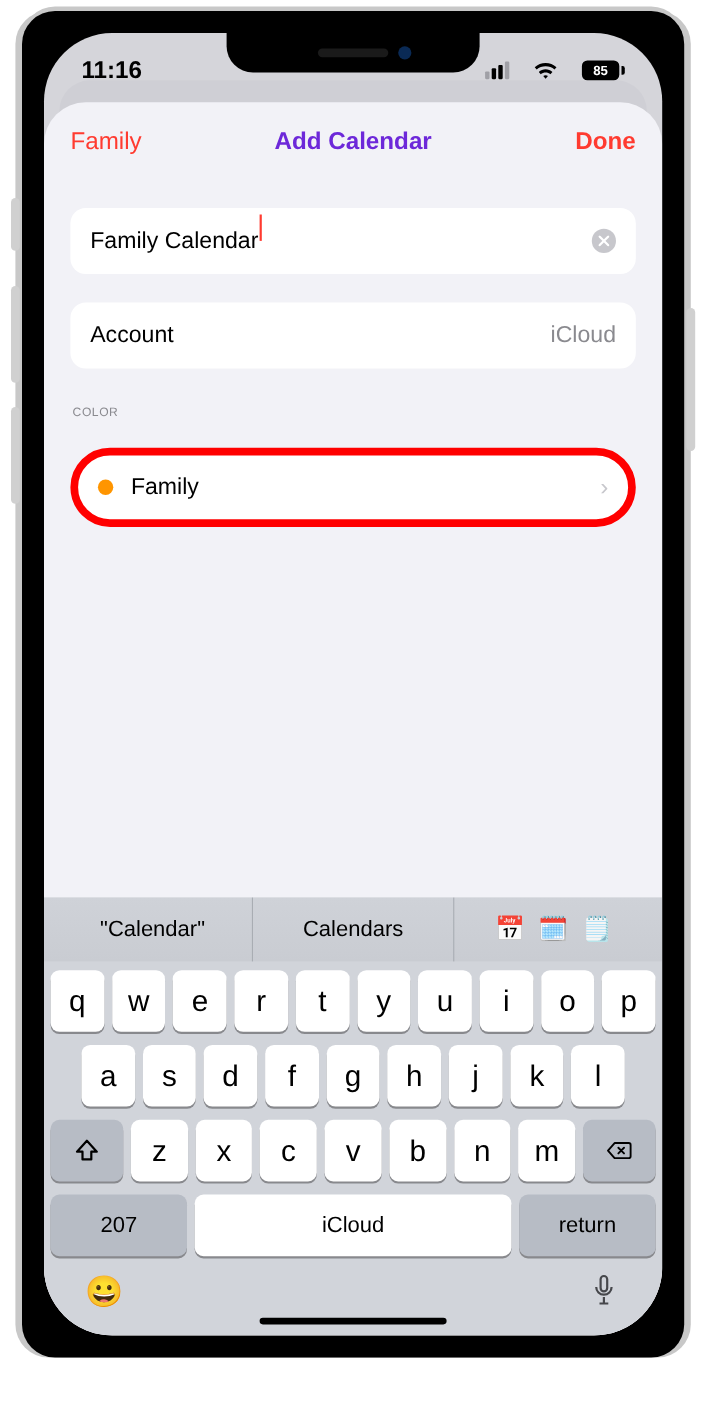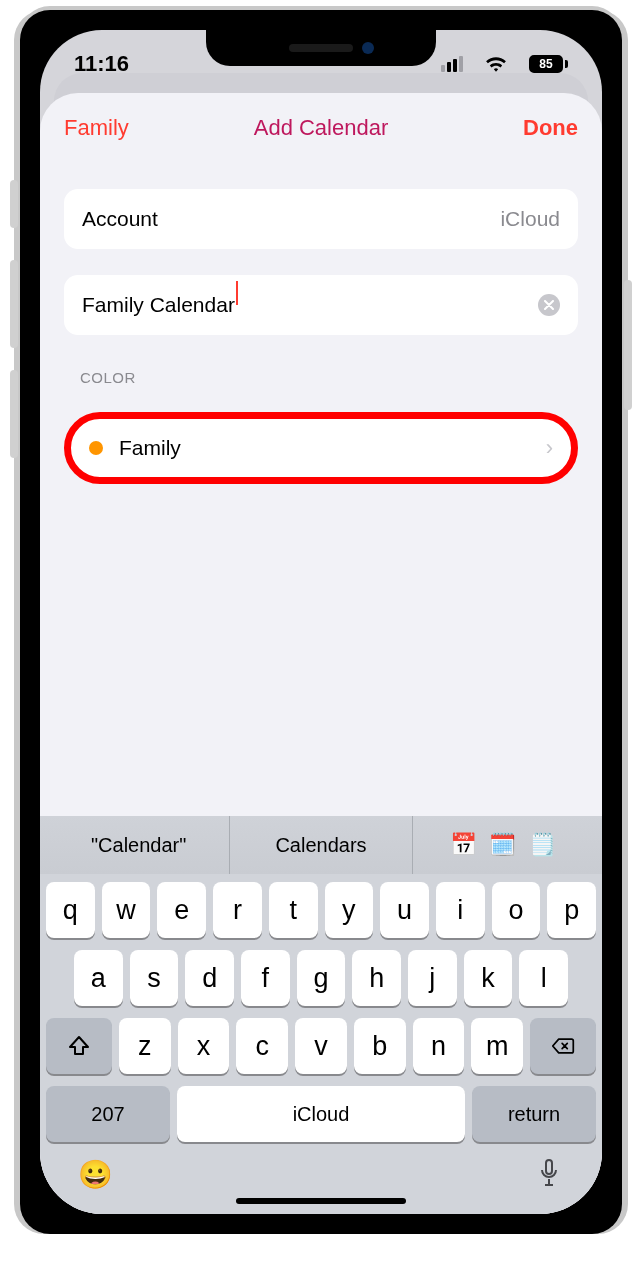--- a/index.html
+++ b/index.html
@@ -77,35 +77,35 @@
     .battery .body { width:34px; height:18px; border:2px solid #000; border-radius:5px; position:relative; background:#000; display:flex; align-items:center; justify-content:center;}
     .battery .pct { color:#fff; font-size:12px; font-weight:700; line-height:1; }
     .battery .cap { width:3px; height:8px; background:#000; border-radius:0 2px 2px 0; }
 
     
     .navbar {
       display:flex; align-items:center; justify-content:space-between;
       padding: 22px 24px 18px;
     }
     .navbar .cancel { color:#ff3b30; font-size:22px; }
-    .navbar .title  { color:#be185d; font-size:22px; font-weight:400; position:absolute; left:0; right:0; text-align:center; pointer-events:none;}
+    .navbar .title  { color:#6d28d9; font-size:22px; font-weight:700; position:absolute; left:0; right:0; text-align:center; pointer-events:none;}
     .navbar .done   { color:#ff3b30; font-size:22px; font-weight:600; }
 
     .content { padding: 10px 24px 0; flex:1; }
     .group { background:#fff; border-radius:14px; padding:0; margin-top:26px; }
     .group:first-child { margin-top:20px; }
     .row { display:flex; align-items:center; padding:18px 18px; font-size:21px; color:#000; position:relative;}
     .input-wrap input {
       border:none; outline:none; font-size:21px; width:100%; background:transparent; color:#000;
     }
     .clear-btn { width:22px; height:22px; border-radius:50%; background:#c7c7cc; color:#fff; display:flex; align-items:center; justify-content:center; font-size:14px; flex:0 0 auto; margin-left:8px;}
     .caret { position:absolute; top:50%; transform:translateY(-50%); width:2px; height:24px; background:#ff3b30; }
     .row .right { margin-left:auto; color:#8a8a8f; font-size:21px; }
     .chev { color:#c7c7cc; font-size:22px; margin-left:auto; }
-    .section-label { color:#8a8a8f; font-size:15px; letter-spacing:0.5px; margin:34px 16px 6px; }
+    .section-label { color:#8a8a8f; font-size:11px; letter-spacing:0.5px; margin:34px 2px 6px; }
     .color-dot { width:14px; height:14px; border-radius:50%; margin-right:16px; }
 
     .highlight-ring {
       border: 7px solid #ff0000;
       border-radius: 40px;
       padding:0;
     }
     .highlight-ring .row { padding:16px 18px; }
 
     
@@ -184,38 +184,38 @@
 
       <div class="navbar">
         <span class="cancel">Family</span>
         <span class="title">Add Calendar</span>
         <span class="done">Done</span>
       </div>
 
       <div class="content">
 
         <div class="group">
-          <div class="row">
-            <span>Account</span>
-            <span class="right">iCloud</span>
-          </div>
-        </div>
-
-        <div class="group">
           <div class="row input-wrap">
             <div style="position:relative; flex:1; display:flex;">
               <span id="nm" style="font-size:21px;">Family Calendar</span>
               <span class="caret" style="left:auto; position:relative; margin-left:1px;"></span>
               <input style="position: absolute; inset: 0px; opacity: 0;" value="Family Calendar">
             </div>
             <span class="clear-btn">
               <svg width="10" height="10" viewBox="0 0 10 10">
                   <path d="M1 1 L9 9 M9 1 L1 9" stroke="#fff" stroke-width="2" stroke-linecap="round"></path>
                 </svg>
             </span>
+          </div>
+        </div>
+
+        <div class="group">
+          <div class="row">
+            <span>Account</span>
+            <span class="right">iCloud</span>
           </div>
         </div>
 
         <div class="section-label">COLOR</div>
         <div class="group highlight-ring">
           <div class="row">
             <span class="color-dot" id="colordot" style="background: rgb(255, 149, 0);"></span>
             <span>Family</span>
             <span class="chev">›</span>
           </div>

